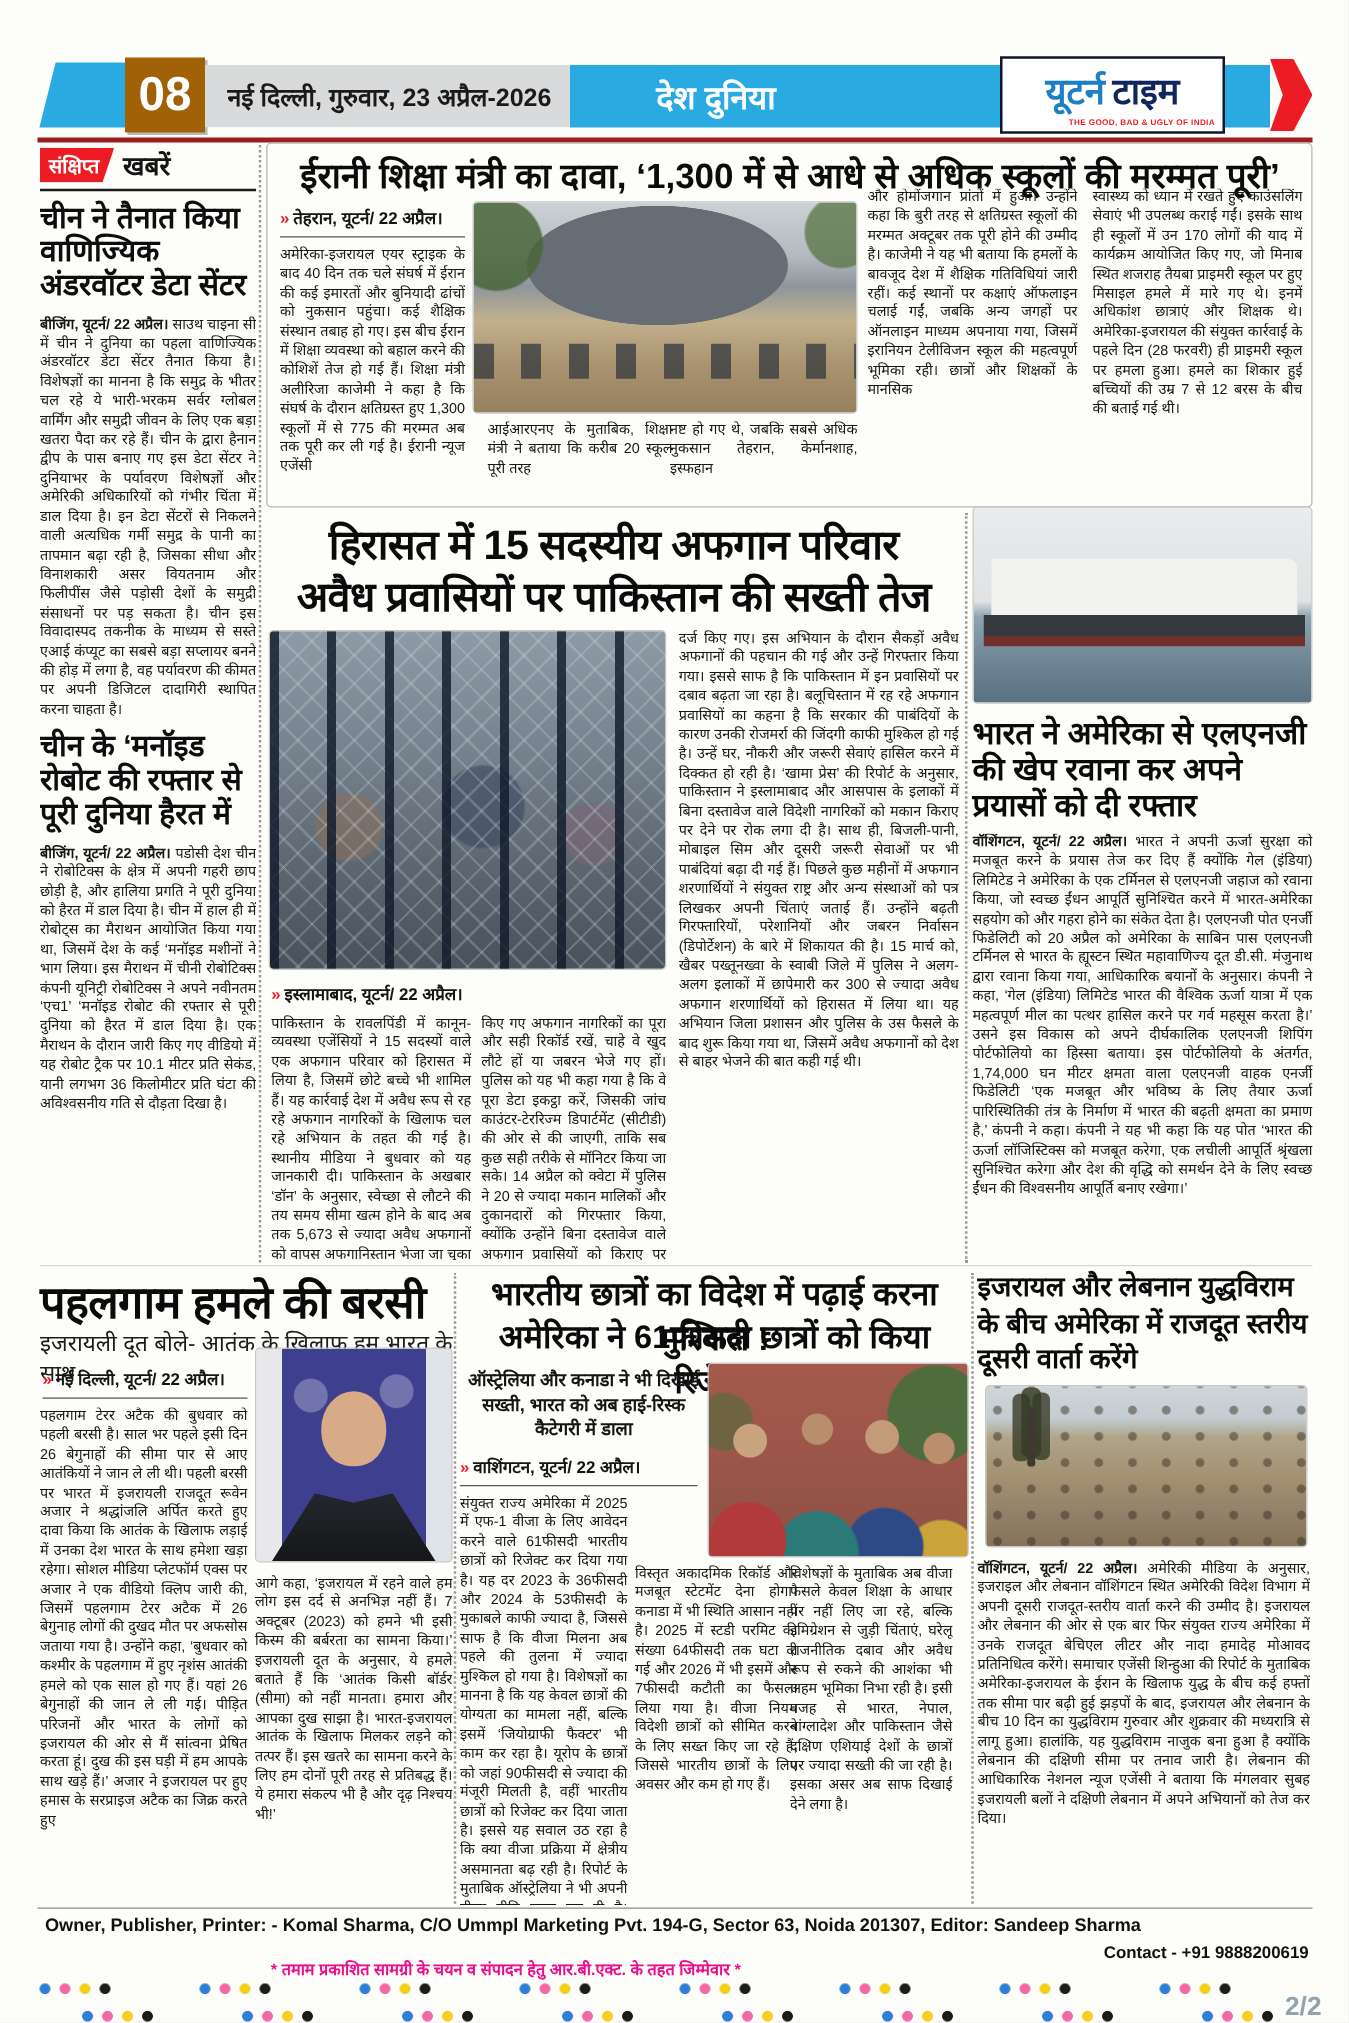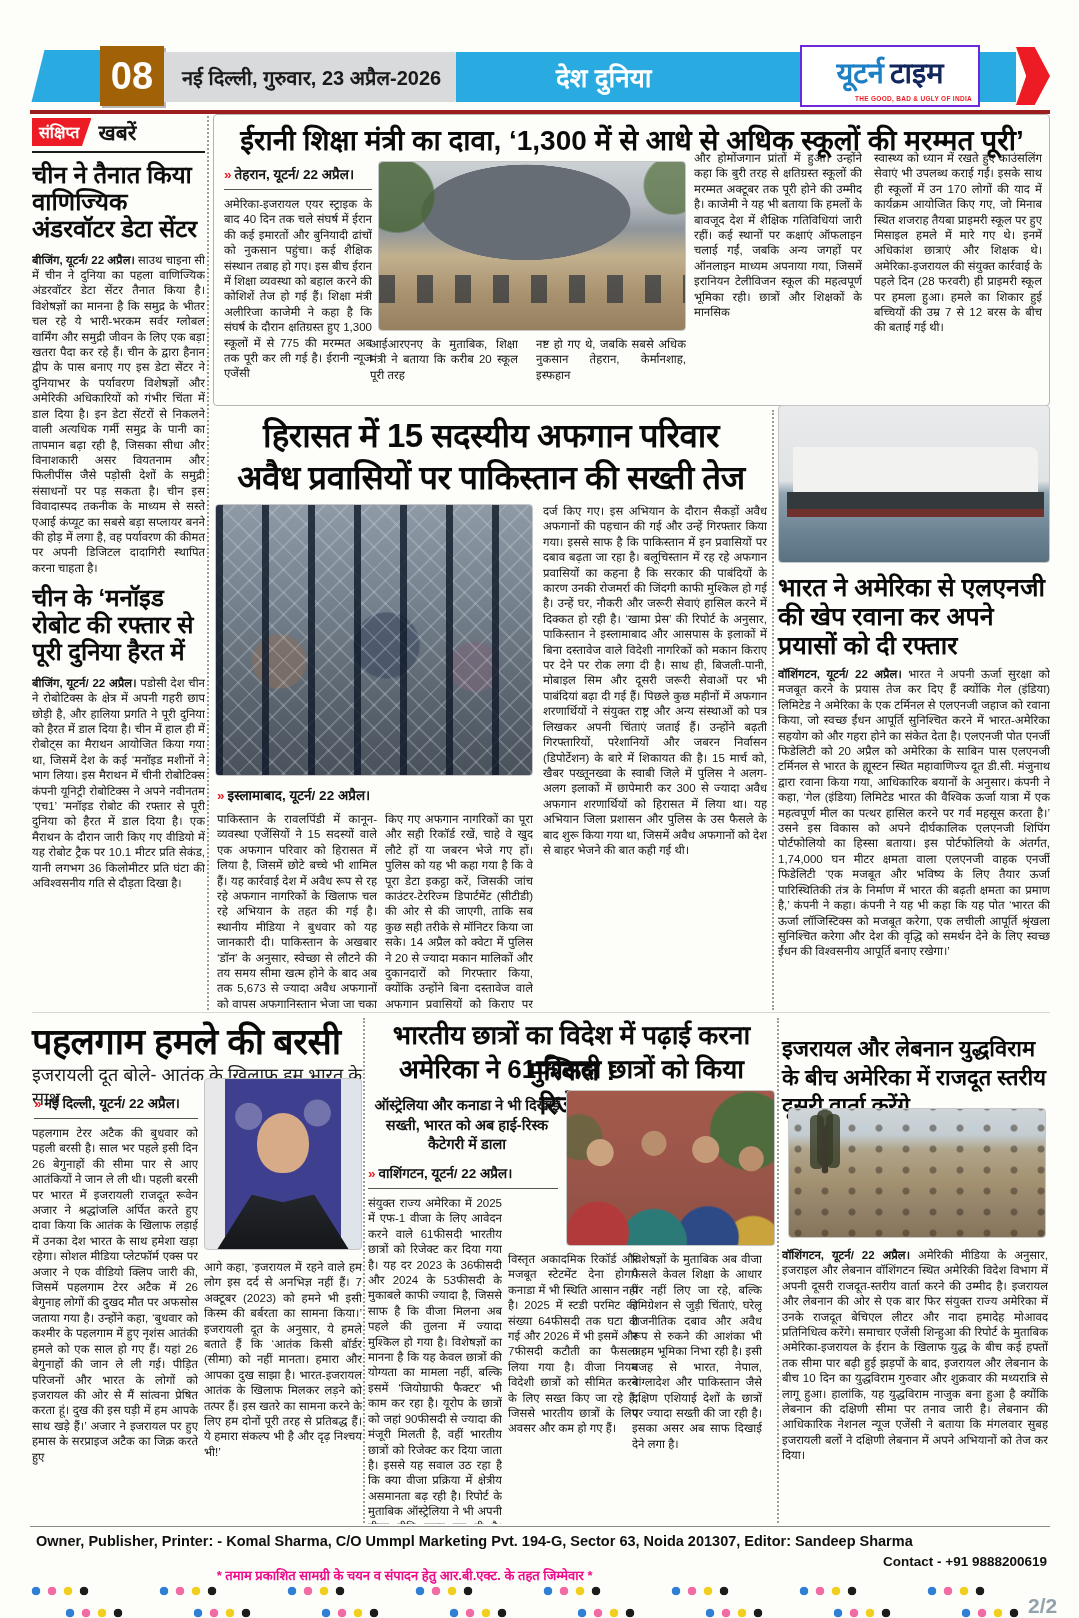--- a/index.html
+++ b/index.html
@@ -8,22 +8,22 @@
           overflow:hidden; font-family:"Liberation Sans", sans-serif; color:#141414; }
 
   
   .hdr-blue-tab { position:absolute; left:38px; top:50px; width:76px; height:52px; background:#29abe2; transform:skewX(-14deg); }
   .hdr-pagenum { position:absolute; left:100px; top:46px; width:64px; height:60px; background:#a16207; color:#fff;
                  font-size:38px; font-weight:700; display:flex; align-items:center; justify-content:center; box-shadow:2px 2px 0 #b8b8b8; }
   .hdr-date-arrow { position:absolute; left:164px; top:52px; width:330px; height:50px; background:#d9dadb;
                     clip-path:polygon(0 0,88% 0,100% 50%,88% 100%,0 100%); display:flex; align-items:center;
                     padding-left:18px; font-weight:700; font-size:20px; color:#1a1a1a; }
   .hdr-section-bar { position:absolute; left:456px; top:52px; width:560px; height:50px; background:#29abe2; display:flex; align-items:center; }
-  .hdr-section-bar .sec { margin-left:100px; color:#fff; font-weight:700; font-size:26px; }
-  .hdr-logo { position:absolute; left:800px; top:45px; width:180px; height:62px; background:#fff; border:2px solid #6d28d9;
+  .hdr-section-bar .sec { margin-left:69px; color:#fff; font-weight:700; font-size:26px; }
+  .hdr-logo { position:absolute; left:800px; top:45px; width:180px; height:62px; background:#fff; border:2px solid #0f172a;
               display:flex; flex-wrap:wrap; align-items:baseline; justify-content:center; padding-top:5px; }
   .logo-main { color:#1d7fc4; font-size:29px; font-weight:700; margin-right:6px; }
   .logo-sub  { color:#12265e; font-size:29px; font-weight:700; }
   .logo-tag  { width:100%; text-align:right; color:#ed1c24; font-size:6.5px; font-weight:700; padding-right:6px; letter-spacing:.3px; }
   .hdr-arrow-end { position:absolute; left:1016px; top:47px; width:34px; height:58px; background:#ed1c24;
                    clip-path:polygon(0 0,55% 0,100% 50%,55% 100%,0 100%,30% 50%); }
   .top-rule { position:absolute; left:30px; top:110px; width:1020px; height:4px; background:#9b1d1d; }
 
   
   .body-text { font-size:11.5px; line-height:1.34; text-align:justify; color:#161616; overflow:hidden; }
@@ -41,21 +41,21 @@
   .kicker-black { font-weight:700; font-size:21px; margin-left:7px; }
   .brief-head { font-size:24px; line-height:1.12; font-weight:700; margin:9px 0 10px; color:#0d0d0d; }
 
   
   .story-iran { position:absolute; left:213px; top:114px; width:837px; height:292px; border:1px solid #b5b5b5; border-radius:4px; }
   .iran-head { position:absolute; left:6px; top:5px; width:824px; text-align:center; font-size:28px; font-weight:700; color:#0b0b0b; }
   .iran-by { position:absolute; left:10px; top:50px; width:150px; }
   .iran-byrule { position:absolute; left:10px; top:74px; width:148px; }
   .iran-c1 { left:10px; top:82px; width:148px; height:202px; }
   .photo-iran { position:absolute; left:164px; top:46px; width:308px; height:170px; }
-  .iran-cap1 { left:156px; top:222px; width:148px; height:62px; }
+  .iran-cap1 { left:176px; top:222px; width:148px; height:62px; }
   .iran-cap2 { left:322px; top:222px; width:150px; height:62px; }
   .iran-c3 { left:480px; top:36px; width:168px; height:248px; }
   .iran-c4 { left:660px; top:36px; width:168px; height:248px; }
 
   
   .story-afghan { position:absolute; left:213px; top:412px; width:556px; height:598px; }
   .afg-h1 { position:absolute; top:0; width:100%; text-align:center; font-size:33px; font-weight:700; letter-spacing:-.5px; color:#0a0a0a; }
   .afg-h2 { position:absolute; top:42px; width:100%; text-align:center; font-size:33px; font-weight:700; letter-spacing:-.5px; color:#0a0a0a; }
   .photo-afghan { position:absolute; left:2px; top:92px; width:318px; height:272px; }
   .afg-colC { left:330px; top:92px; width:224px; height:502px; }
@@ -86,21 +86,21 @@
   .stu-sub { position:absolute; left:0; top:80px; width:198px; text-align:center; font-size:14.5px; font-weight:700; line-height:1.35; }
   .photo-students { position:absolute; left:198px; top:74px; width:209px; height:156px; }
   .stu-by { position:absolute; left:0; top:148px; }
   .stu-byrule { position:absolute; left:0; top:172px; width:190px; }
   .stu-c1 { left:0; top:180px; width:134px; height:328px; }
   .stu-c2 { left:140px; top:236px; width:130px; height:272px; }
   .stu-c3 { left:264px; top:236px; width:130px; height:272px; }
 
   
   .story-lebanon { position:absolute; left:782px; top:1016px; width:266px; height:508px; }
-  .leb-head { position:absolute; top:0; width:100%; font-size:22px; line-height:1.3; font-weight:700; color:#0a0a0a;margin-top:19px; }
+  .leb-head { position:absolute; top:0; width:100%; font-size:22px; line-height:1.3; font-weight:700; color:#0a0a0a; }
   .photo-lebanon { position:absolute; left:6px; top:92px; width:258px; height:130px; }
   .leb-body { left:0; top:232px; width:266px; height:276px; }
 
   
   .vsep { position:absolute; width:0; border-left:2px dotted #9a9a9a; }
   .vsep-briefs { left:207px; top:116px; height:894px; }
   .vsep-mid { left:772px; top:410px; height:600px; }
   .vsep-b1 { left:363px; top:1018px; height:505px; }
   .vsep-b2 { left:777px; top:1018px; height:505px; }
   .hsep-mid { position:absolute; left:32px; top:1012px; width:1018px; border-top:1px solid #d5d5d5; }

